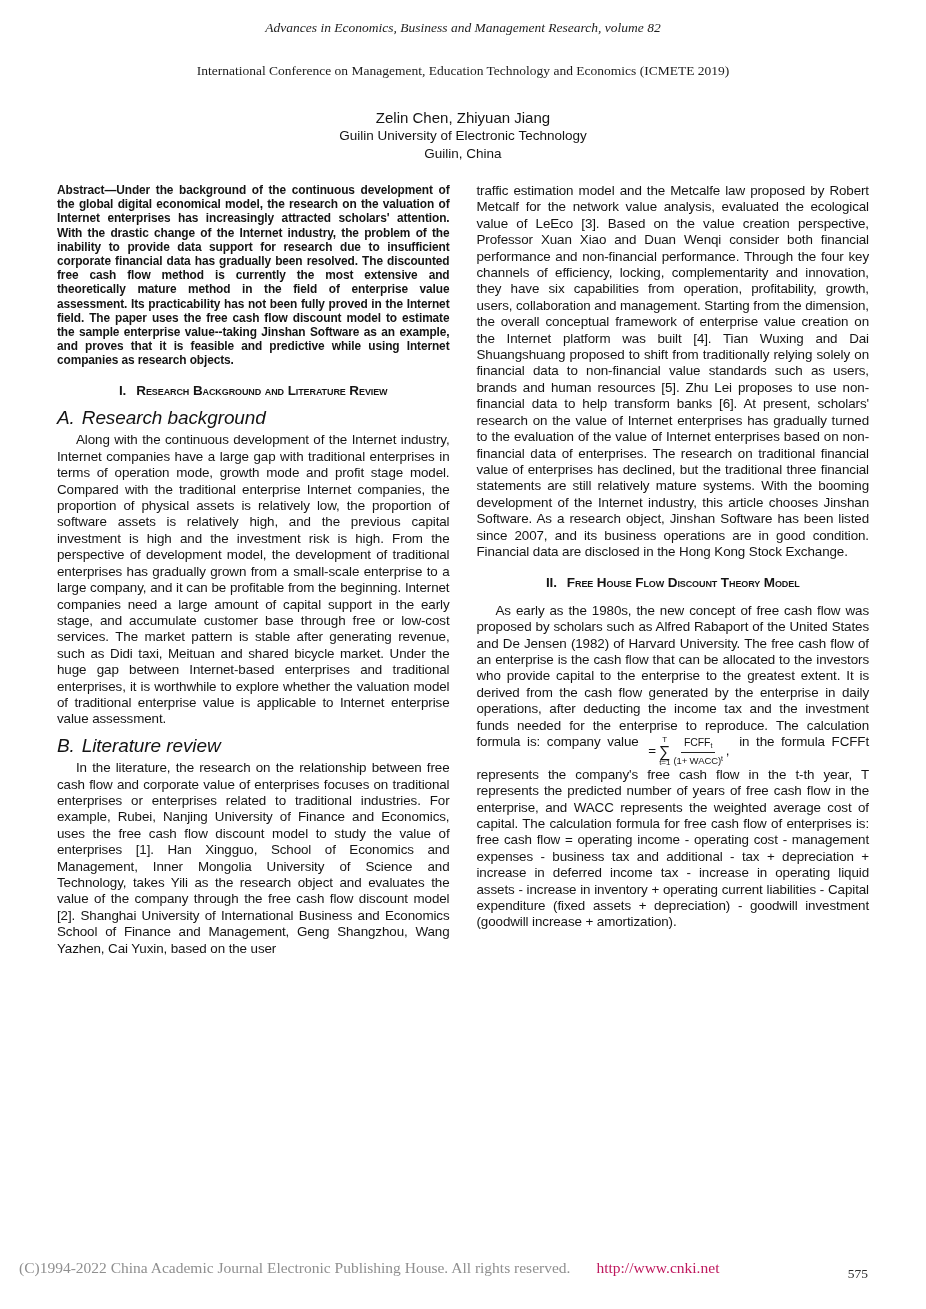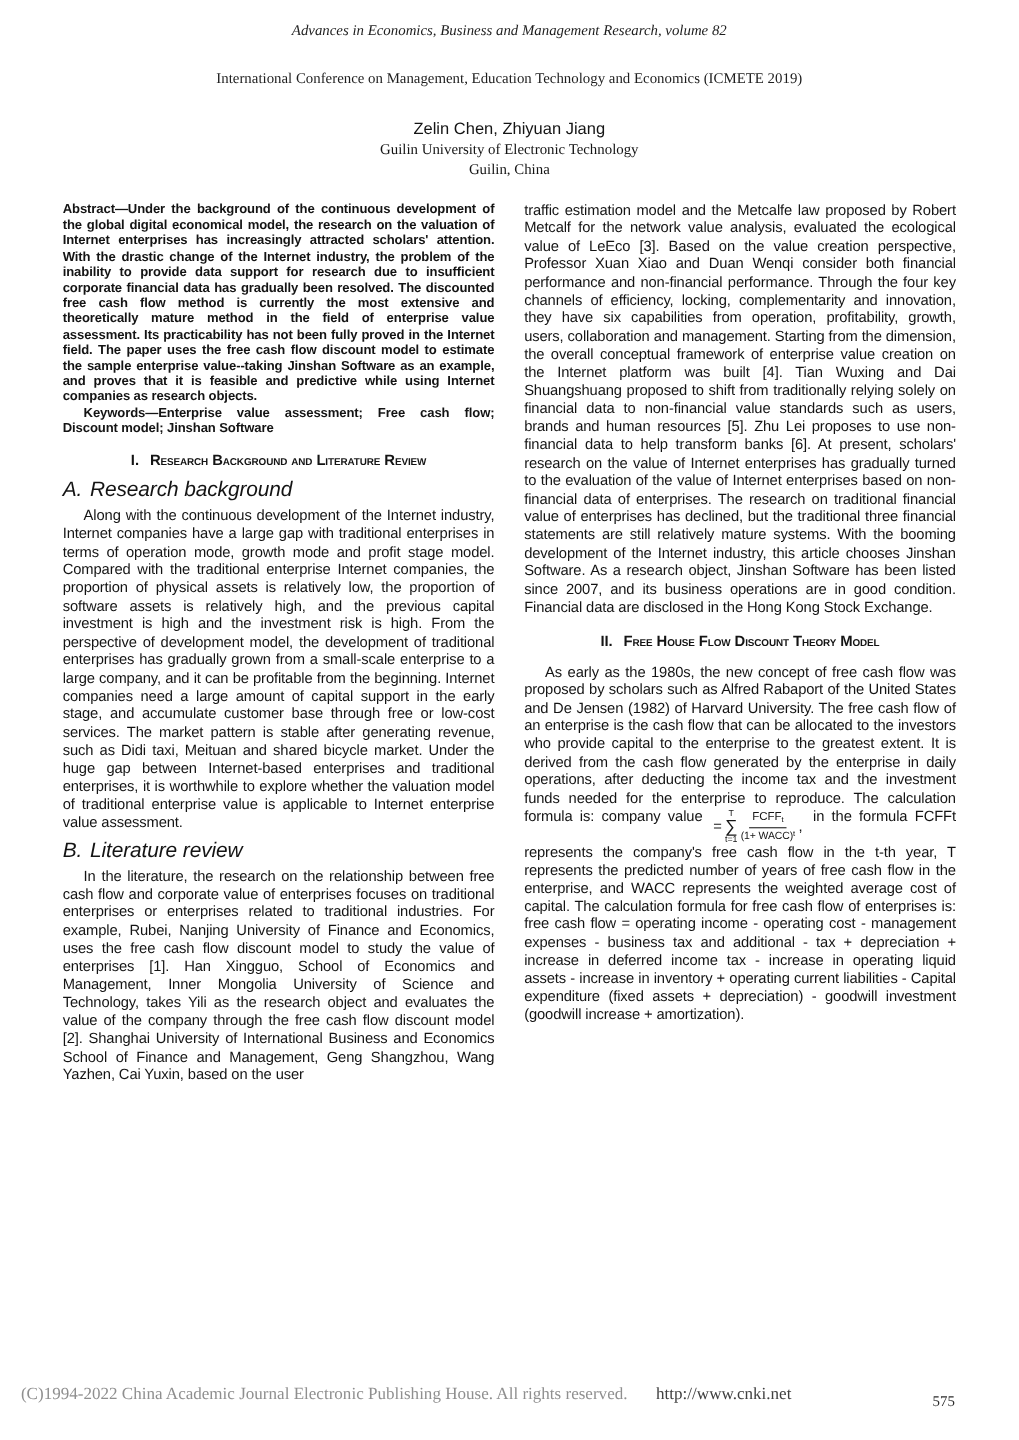--- a/index.html
+++ b/index.html
@@ -16,21 +16,21 @@
   }
   .head-conf {
     text-align:center; font-family:"Liberation Serif", serif;
     font-size:13.5px; margin-top:27px; color:#1d1d1d;
   }
   .title {
     text-align:center; font-size:30.5px; line-height:42px; font-weight:400;
     max-width:770px; margin:13px auto 0; letter-spacing:-0.2px;
   }
   .authors { text-align:center; font-size:15px; line-height:19px; margin-top:29px; }
-  .affil, .city { text-align:center; font-size:13.5px; line-height:18px;font-family:Liberation Serif, serif; }
+  .affil, .city { text-align:center; font-size:13.5px; line-height:18px; }
 
   .columns { display:flex; gap:27px; margin-top:20px; }
   .col { width:393px; font-size:13.4px; line-height:16.4px; text-align:justify; letter-spacing:-0.1px; }
 
   .abstract, .keywords {
     font-size:11.9px; line-height:14.2px; font-weight:bold; text-align:justify;
   }
   .abstract .para-ind, .keywords { text-indent:19px; }
   .keywords { margin-top:13px; }
 
@@ -63,21 +63,21 @@
   .f-den sup { font-size:7px; vertical-align:3px; }
   .f-comma { margin-left:3px; }
 
   .footer {
     position:absolute; left:0; top:1258px; width:926px;
     padding:0 58px 0 19px;
     display:flex; justify-content:space-between; align-items:flex-start;
     font-family:"Liberation Serif", serif;
   }
   .footer-left { color:#8f8f8f; font-size:15.5px; line-height:19px; }
-  .footer-url { margin-left:26px; color:#404040; text-decoration:none; }
+  .footer-url { margin-left:26px; color:#be185d; text-decoration:none; }
   .page-num { color:#2b2b2b; font-size:13.5px; margin-top:8px; }
 </style>
 </head>
 <body>
 
 <div class="page">
 
   <div class="head-journal">Advances in Economics, Business and Management Research, volume 82</div>
   <div class="head-conf">International Conference on Management, Education Technology and Economics (ICMETE 2019)</div>
 
@@ -87,23 +87,20 @@
   <div class="city">Guilin, China</div>
 
   <div class="columns">
 
     <div class="col">
 
       <p class="abstract para">
         <span class="para-ind"><b>Abstract—</b><span>Under the background of the continuous development of the global digital economical model, the research on the valuation of Internet enterprises has increasingly attracted scholars' attention. With the drastic change of the Internet industry, the problem of the inability to provide data support for research due to insufficient corporate financial data has gradually been resolved. The discounted free cash flow method is currently the most extensive and theoretically mature method in the field of enterprise value assessment. Its practicability has not been fully proved in the Internet field. The paper uses the free cash flow discount model to estimate the sample enterprise value--taking Jinshan Software as an example, and proves that it is feasible and predictive while using Internet companies as research objects.</span></span>
       </p>
 
-      <p class="keywords para">
-        <b>Keywords—</b><span>Enterprise value assessment; Free cash flow; Discount model; Jinshan Software</span>
-      </p>
 
       <h2 class="sec-head">
         <span class="sec-num">I.</span><span class="sc">Research Background and Literature Review</span>
       </h2>
 
       <h3 class="sub-head">
         <span class="sub-num">A.</span><span>Research background</span>
       </h3>
 
       <p class="para para-ind">Along with the continuous development of the Internet industry, Internet companies have a large gap with traditional enterprises in terms of operation mode, growth mode and profit stage model. Compared with the traditional enterprise Internet companies, the proportion of physical assets is relatively low, the proportion of software assets is relatively high, and the previous capital investment is high and the investment risk is high. From the perspective of development model, the development of traditional enterprises has gradually grown from a small-scale enterprise to a large company, and it can be profitable from the beginning. Internet companies need a large amount of capital support in the early stage, and accumulate customer base through free or low-cost services. The market pattern is stable after generating revenue, such as Didi taxi, Meituan and shared bicycle market. Under the huge gap between Internet-based enterprises and traditional enterprises, it is worthwhile to explore whether the valuation model of traditional enterprise value is applicable to Internet enterprise value assessment.</p>

